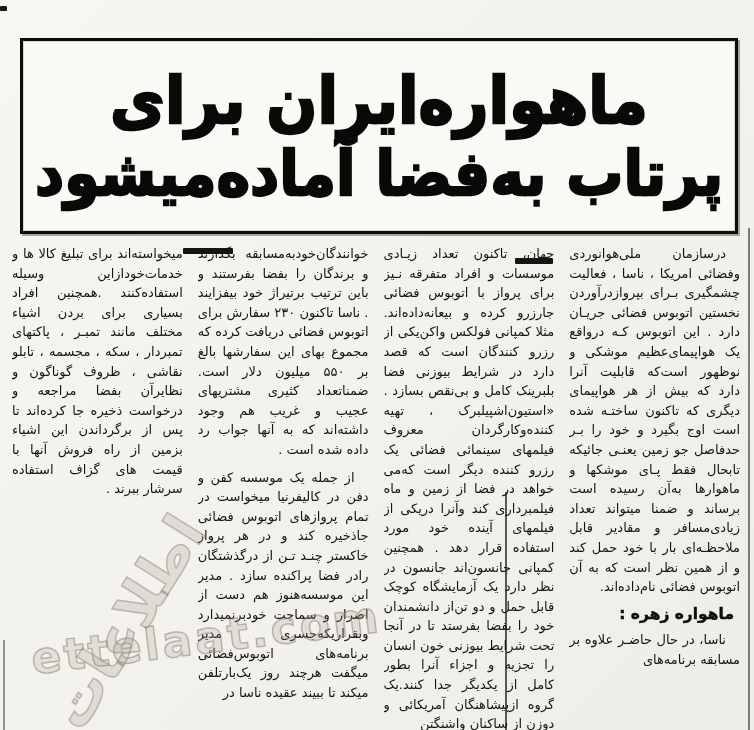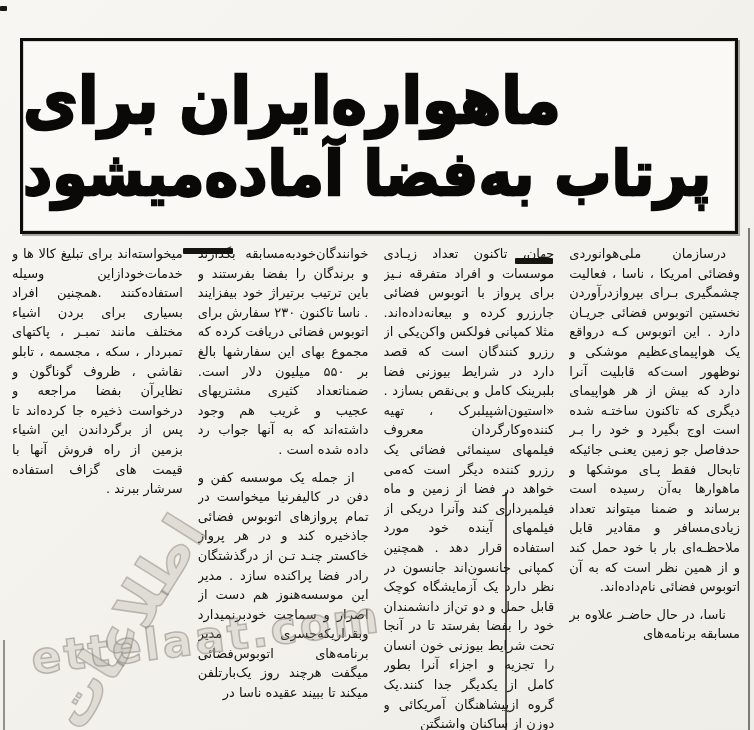--- a/index.html
+++ b/index.html
@@ -32,21 +32,21 @@
     position:absolute;height:6px;background:#161411;border-radius:1px;
   }
   .dash-1{left:183px;top:248px;width:50px;}
   .dash-2{left:515px;top:258px;width:38px;}
   
   .headline-box{
     position:absolute;left:20px;top:38px;width:712px;height:190px;
     border:3px solid #0d0c0a;
     background:#faf9f5;
     box-shadow:2px 2px 0 rgba(20,18,15,.35), inset 0 0 0 1px rgba(20,18,15,.15);
-    display:flex;flex-direction:column;align-items:flex-end;justify-content:center;
+    display:flex;flex-direction:column;align-items:center;justify-content:center;
     direction:rtl;
   }
   .headline-line{
     font-weight:900;
     color:#0a0908;
     line-height:1.18;
     white-space:nowrap;
     letter-spacing:-1px;
     -webkit-text-stroke:2.2px #0a0908;
     transform:scaleY(1.08);
@@ -117,20 +117,21 @@
     <div class="headline-line l1">ماهواره‌ایران برای</div>
     <div class="headline-line l2">پرتاب به‌فضا آماده‌میشود</div>
   </div>
 
   <div class="col-rule"></div>
 
   <div class="body-area">
 
     <div class="col">
       <p>درسازمان ملی‌هوانوردی وفضائی امریکا ، ناسا ، فعالیت چشمگیری بـرای بپروازدرآوردن نخستین اتوبوس فضائی جریـان دارد . این اتوبوس کـه درواقع یک هواپیمای‌عظیم موشکی و نوظهور است‌که قابلیت آنرا دارد که بیش از هر هواپیمای دیگری که تاکنون ساختـه شده است اوج بگیرد و خود را بـر حدفاصل جو زمین یعنـی جائیکه تابحال فقط پـای موشکها و ماهوارها به‌آن رسیده است برساند و ضمنا میتواند تعداد زیادی‌مسافر و مقادیر قابل ملاحظـه‌ای بار با خود حمل کند و از همین نظر است که به آن اتوبوس فضائی نام‌داده‌اند.</p>
+      <div class="subhead">ماهواره زهره :</div>
       <p>ناسا، در حال حاضـر علاوه بر مسابقه برنامه‌های</p>
     </div>
 
     <div class="col">
       <p class="no-indent">جهان، تاکنون تعداد زیـادی موسسات و افراد متفرقه نـیز برای پرواز با اتوبوس فضائی جارزرو کرده و بیعانه‌داده‌اند. مثلا کمپانی فولکس واکن‌یکی از رزرو کنندگان است که قصد دارد در شرایط بیوزنی فضا بلبرینک کامل و بی‌نقص بسازد . «استیون‌اشپیلبرک ، تهیه کننده‌وکارگردان معروف فیلمهای سینمائی فضائی یک رزرو کننده دیگر است که‌می خواهد در فضا از زمین و ماه فیلمبرداری کند وآنرا دریکی از فیلمهای آینده خود مورد استفاده قرار دهد . همچنین کمپانی جانسون‌اند جانسون در نظر دارد یک آزمایشگاه کوچک قابل حمل و دو تن‌از دانشمندان خود را بفضا بفرستد تا در آنجا تحت شرایط بیوزنی خون انسان را تجزیه و اجزاء آنرا بطور کامل از یکدیگر جدا کنند.یک گروه ازپیشاهنگان آمریکائی و دوزن از ساکنان واشنگتن</p>
     </div>
 
     <div class="col">
       <p class="no-indent">خوانندگان‌خودبه‌مسابقه بگذارند و برندگان را بفضا بفرستند و باین ترتیب برتیراژ خود بیفزایند . ناسا تاکنون ۲۳۰ سفارش برای اتوبوس فضائی دریافت کرده که مجموع بهای این سفارشها بالغ بر ۵۵۰ میلیون دلار است. ضمناتعداد کثیری مشتریهای عجیب و غریب هم وجود داشته‌اند که به آنها جواب رد داده شده است .</p>
       <p>از جمله یک موسسه کفن و دفن در کالیفرنیا میخواست در تمام پروازهای اتوبوس فضائی جاذخیره کند و در هر پرواز خاکستر چنـد تـن از درگذشتگان رادر فضا پراکنده سازد . مدیر این موسسه‌هنوز هم دست از اصرار و سماجت خودبرنمیدارد وبقراریکه‌جسری مدیر برنامه‌های اتوبوس‌فضائی میگفت هرچند روز یک‌بارتلفن میکند تا ببیند عقیده ناسا در</p>

